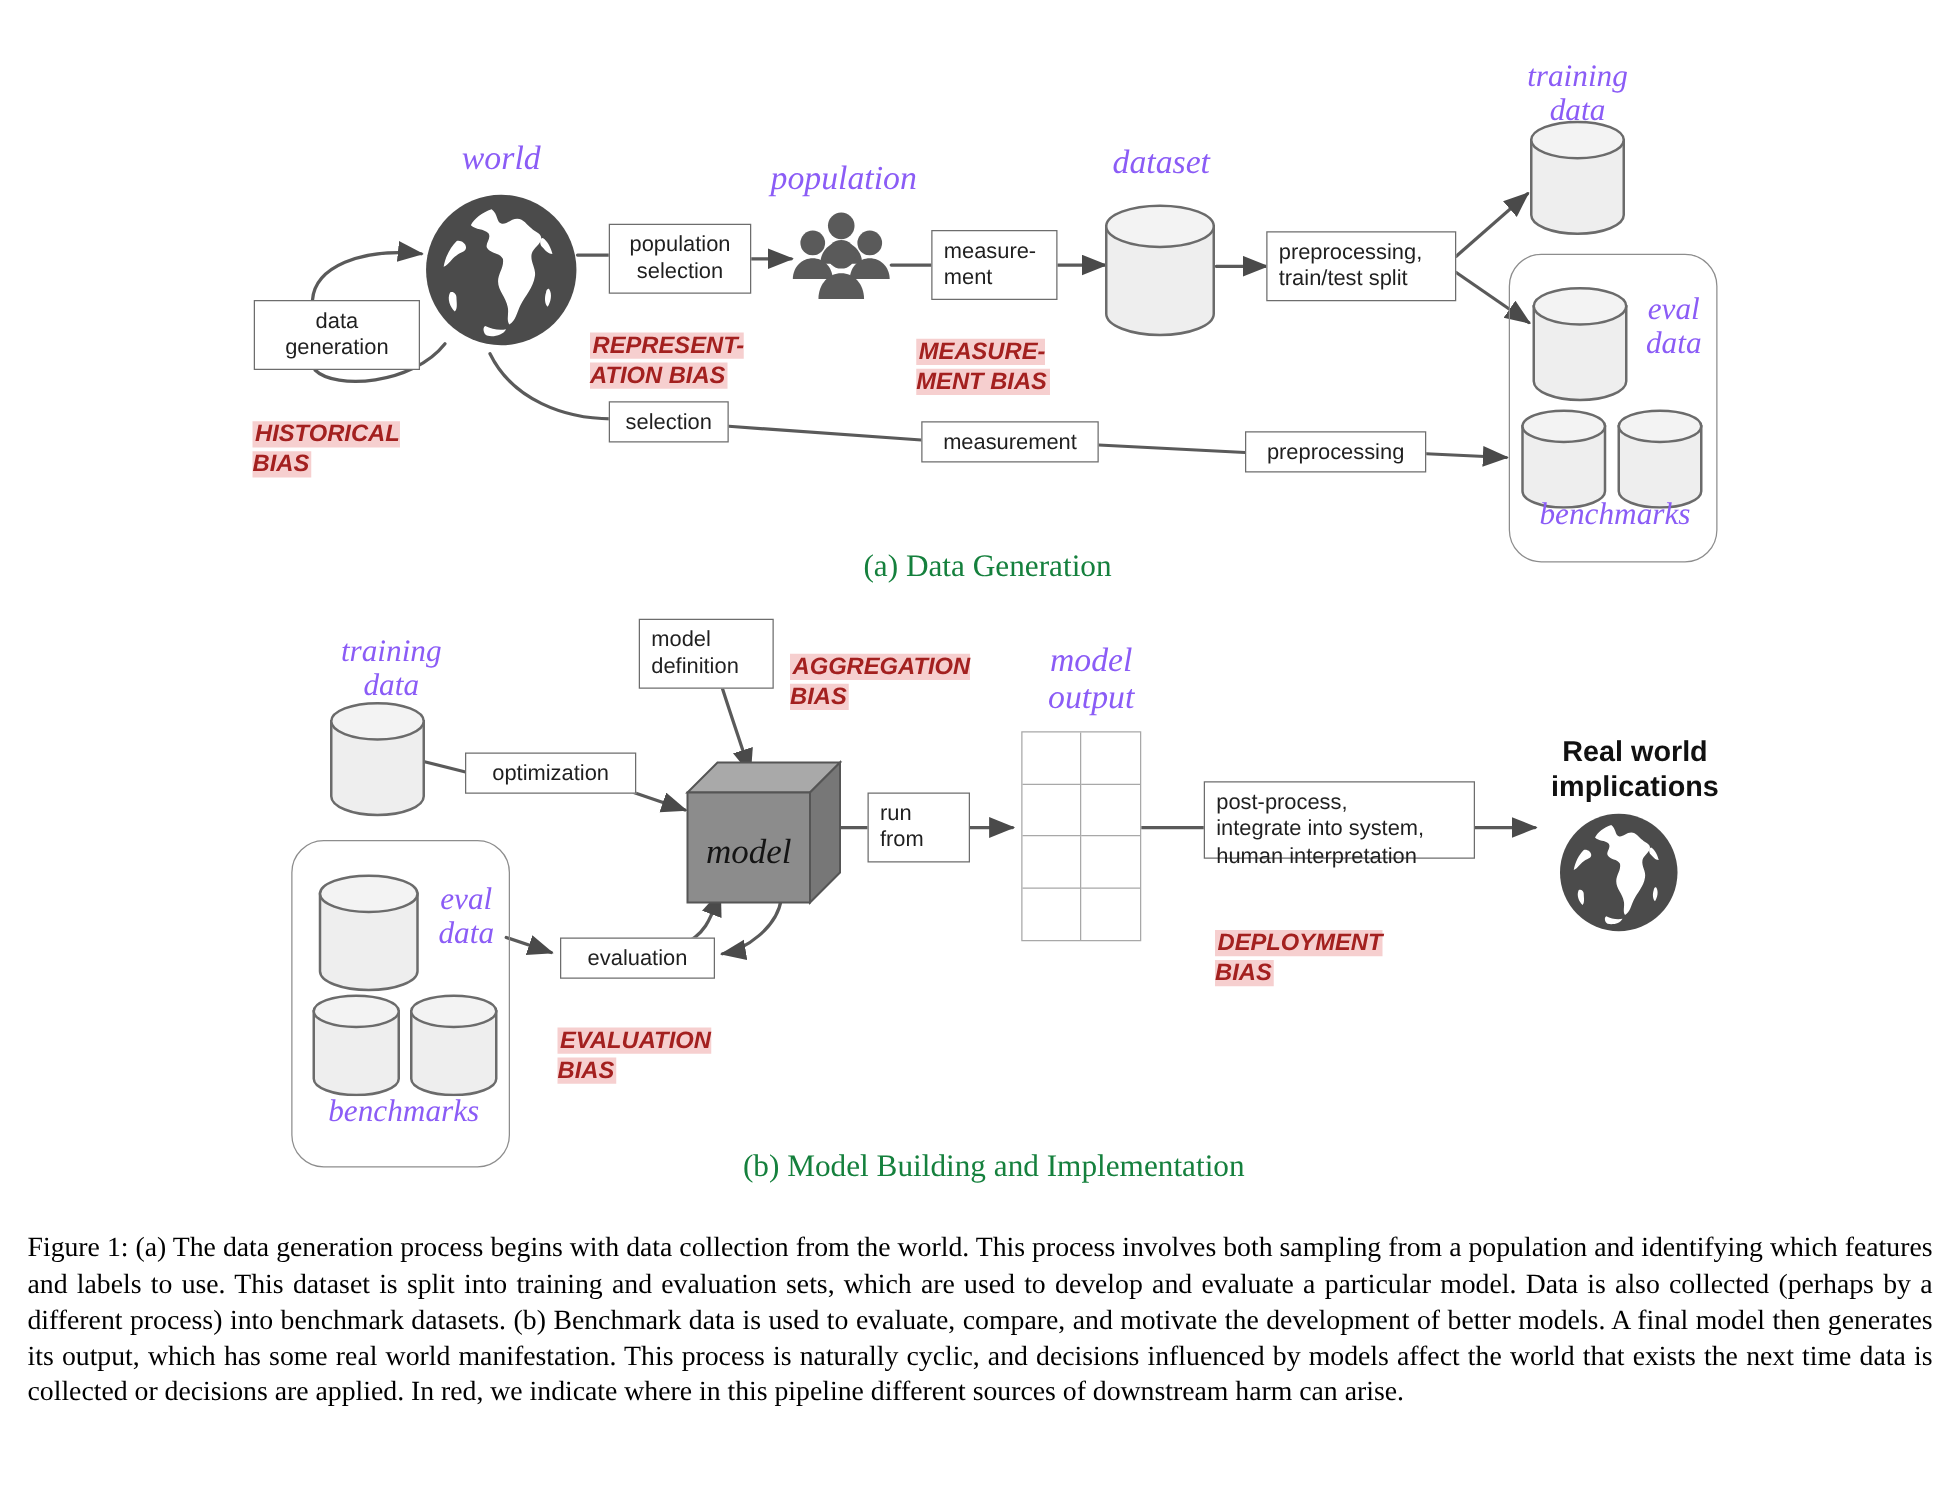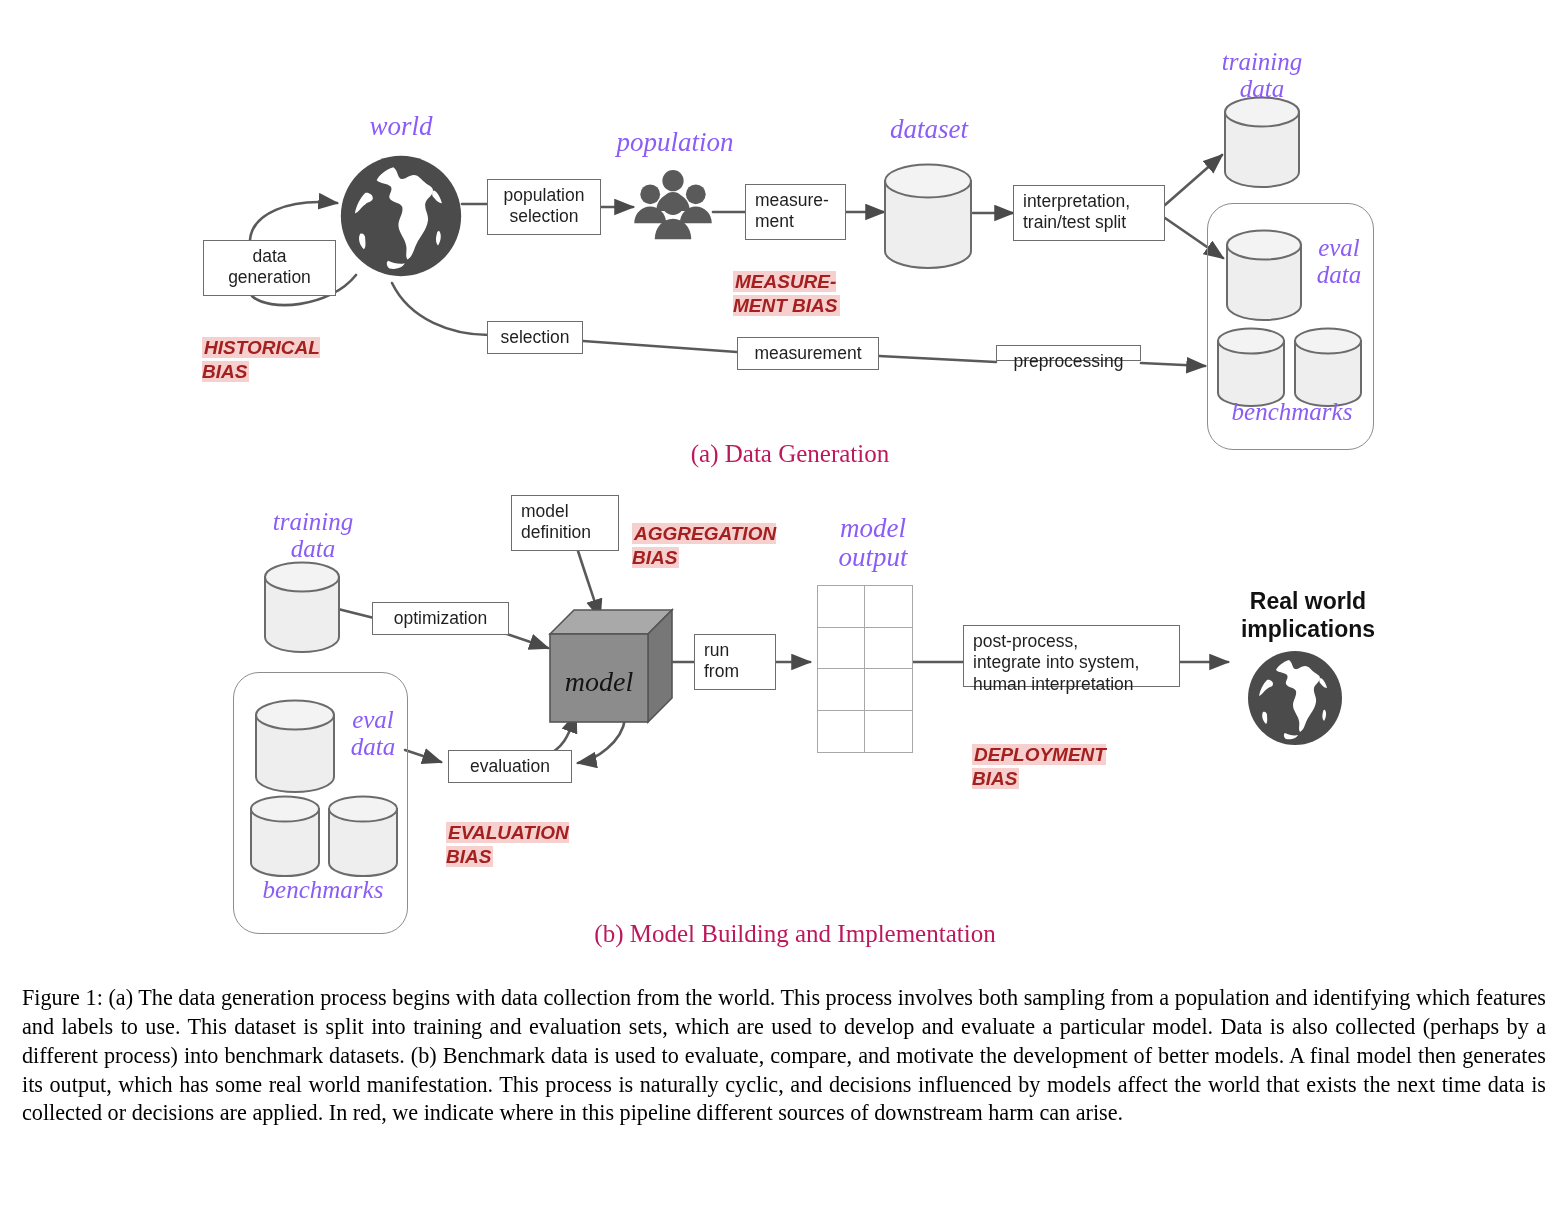--- a/index.html
+++ b/index.html
@@ -106,21 +106,21 @@
   }
 
   
   .icon{position:absolute;z-index:6;}
 
   
   .subcap{
     position:absolute;
     font-family:"Liberation Serif",serif;
     font-size:25px;
-    color:#be185d;
+    color:#15803d;
     text-align:center;
     z-index:9;
   }
 
   
   #caption{
     position:absolute;
     left:22px;top:984px;width:1524px;
     font-family:"Liberation Serif",serif;
     font-size:22.2px;
@@ -213,20 +213,24 @@
 generation</div>
 
   <div class="bias" style="left:202px;top:311px;width:190px;">
     <span>HISTORICAL
 BIAS</span>
   </div>
 
   <div class="pbox center" style="left:487px;top:179px;width:114px;height:56px;">population
 selection</div>
 
+  <div class="bias" style="left:472px;top:240px;width:200px;">
+    <span>REPRESENT-
+ATION  BIAS</span>
+  </div>
 
   <div class="icon" style="left:627px;top:167px;width:92px;height:76px;">
     <svg viewBox="0 0 120 100" width="92" height="76">
       <g fill="#5a5a5a">
         <circle cx="60" cy="18" r="14"></circle>
         <path d="M38 58 c0 -14 10 -23 22 -23 c12 0 22 9 22 23 z"></path>
         <circle cx="30" cy="36" r="13"></circle>
         <path d="M9 74 c0 -13 10 -22 21 -22 c11 0 21 9 21 22 z"></path>
         <circle cx="90" cy="36" r="13"></circle>
         <path d="M69 74 c0 -13 10 -22 21 -22 c11 0 21 9 21 22 z"></path>
@@ -246,28 +250,28 @@
   </div>
 
   <div class="cyl" style="left:882px;top:162px;width:92px;height:108px;">
     <svg viewBox="0 0 92 108" width="92" height="108">
       <path d="M3,19 L3,89 A43,17 0 0 0 89,89 L89,19 Z" fill="#eeeeee" stroke="#6b6b6b" stroke-width="2"></path>
       <ellipse cx="46" cy="19" rx="43" ry="16.5" fill="#f3f3f3" stroke="#6b6b6b" stroke-width="2"></ellipse>
     </svg>
   </div>
   <div class="slabel" style="left:856px;top:115px;width:146px;">dataset</div>
 
-  <div class="pbox" style="left:1013px;top:185px;width:152px;height:56px;">interpretation,
+  <div class="pbox" style="left:1013px;top:185px;width:152px;height:56px;">preprocessing,
 train/test split</div>
 
   <div class="pbox center" style="left:487px;top:321px;width:96px;height:33px;">selection</div>
 
   <div class="pbox center" style="left:737px;top:337px;width:142px;height:33px;text-align:center;">measurement</div>
 
-  <div class="pbox center" style="left:996px;top:345px;width:145px;height:16px;">preprocessing</div>
+  <div class="pbox center" style="left:996px;top:345px;width:145px;height:33px;">preprocessing</div>
 
   <div class="cyl" style="left:1222px;top:95px;width:80px;height:94px;">
     <svg viewBox="0 0 80 94" width="80" height="94">
       <path d="M3,17 L3,77 A37,15 0 0 0 77,77 L77,17 Z" fill="#eeeeee" stroke="#6b6b6b" stroke-width="2"></path>
       <ellipse cx="40" cy="17" rx="37" ry="14.5" fill="#f3f3f3" stroke="#6b6b6b" stroke-width="2"></ellipse>
     </svg>
   </div>
   <div class="slabel sm" style="left:1195px;top:48px;width:134px;">training
 data</div>
 

